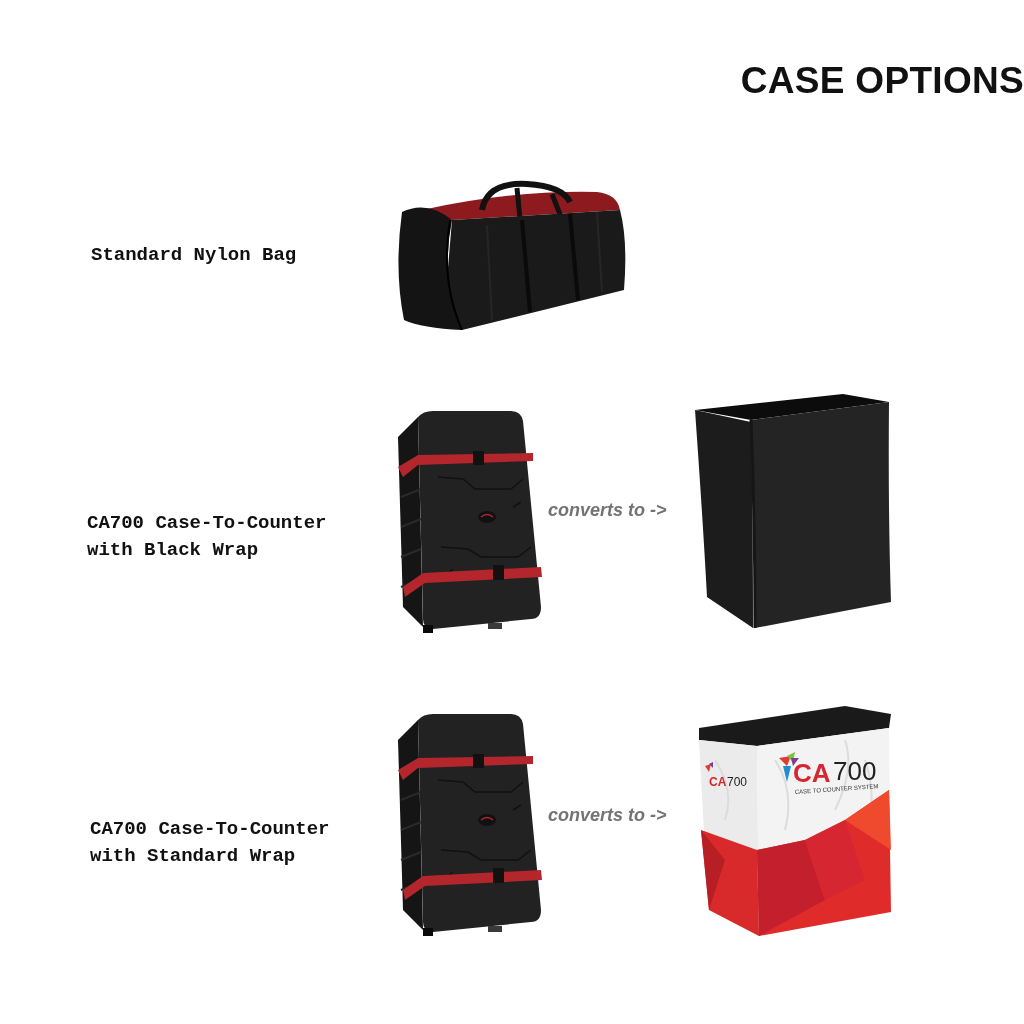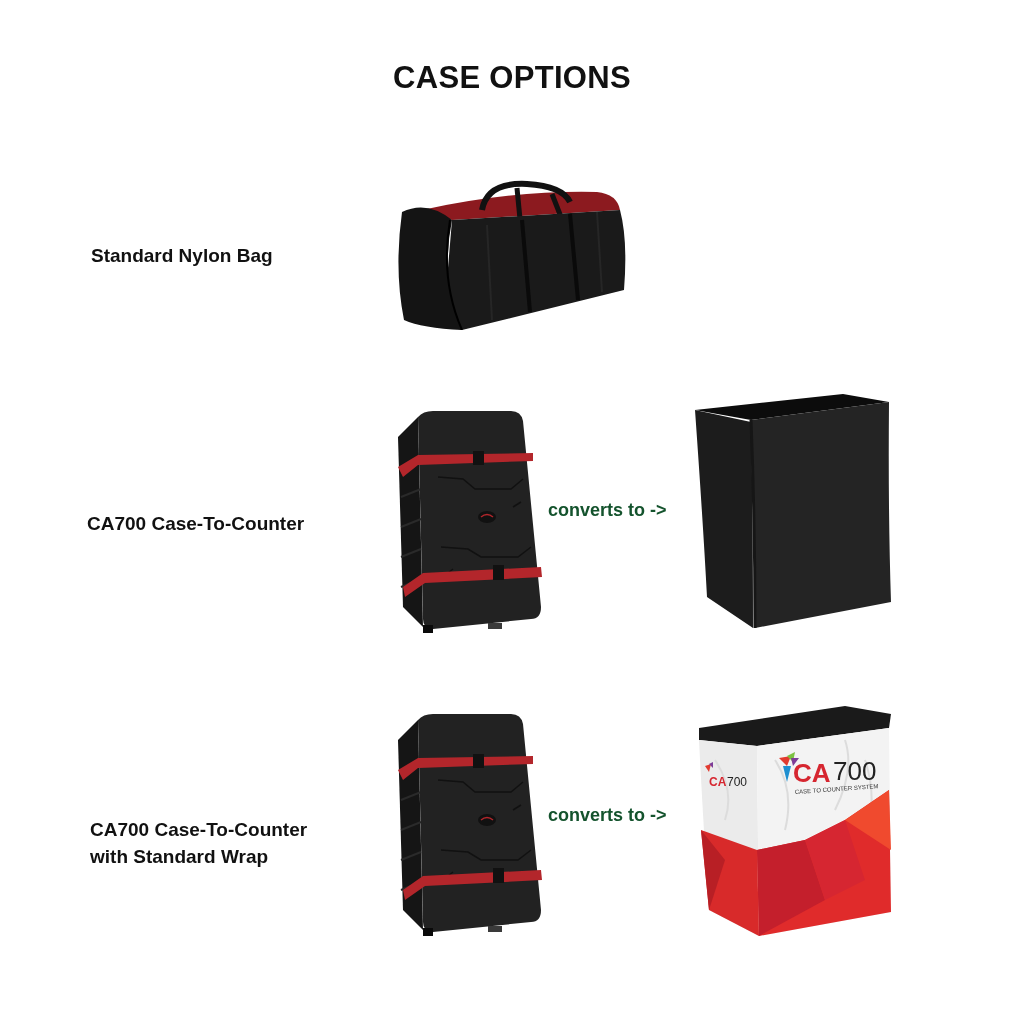--- a/index.html
+++ b/index.html
@@ -1,26 +1,26 @@
 <!DOCTYPE html>
 <html><head>
 <meta charset="utf-8">
 <style>
   * { margin: 0; padding: 0; box-sizing: border-box; }
   html, body { width: 1024px; height: 1024px; background: #ffffff; overflow: hidden; }
   body { position: relative; font-family: "Liberation Sans", "DejaVu Sans", sans-serif; color: #111111; }
   .title {
     position: absolute; left: 0; width: 1024px; top: 60px;
-    text-align: center; font-size: 31px; font-weight: 700; letter-spacing: 0.3px;
+    text-align: right; font-size: 37px; font-weight: 700; letter-spacing: 0.3px;
   }
   .label {
-    position: absolute; font-size: 19px; font-weight: 700; line-height: 27px; color: #111;
+    position: absolute; font-size: 19px; font-weight: 700; line-height: 27px; color: #111; font-family: Liberation Mono, monospace;
   }
   .converts {
-    position: absolute; font-size: 18px; font-weight: 700; color: #14532d;
+    position: absolute; font-size: 18px; font-weight: 700; color: #737373; font-style: italic;
   }
   .product { position: absolute; }
   svg { display: block; }
 </style>
 </head>
 <body>
 
 <div class="title">CASE OPTIONS</div>
 
 <div>
@@ -46,20 +46,21 @@
 
       <path d="M95 45 L100 140" stroke="#262626" stroke-width="2"></path>
       <path d="M205 32 L210 112" stroke="#262626" stroke-width="2"></path>
     </svg>
   </div>
 </div>
 
 <div>
   <div class="label" style="left:87px; top:510px;">
     <div>CA700 Case-To-Counter</div>
+    <div>with Black Wrap</div>
   </div>
   <div class="product" style="left:393px; top:407px;">
     <svg width="150" height="230" viewBox="0 0 150 230">
 
       <path d="M5 30 L25 10 L30 220 L10 200 Z" fill="#151515"></path>
 
       <g stroke="#2a2a2a" stroke-width="2">
         <line x1="8" y1="60" x2="28" y2="50"></line>
         <line x1="8" y1="90" x2="28" y2="82"></line>
         <line x1="8" y1="120" x2="28" y2="112"></line>

